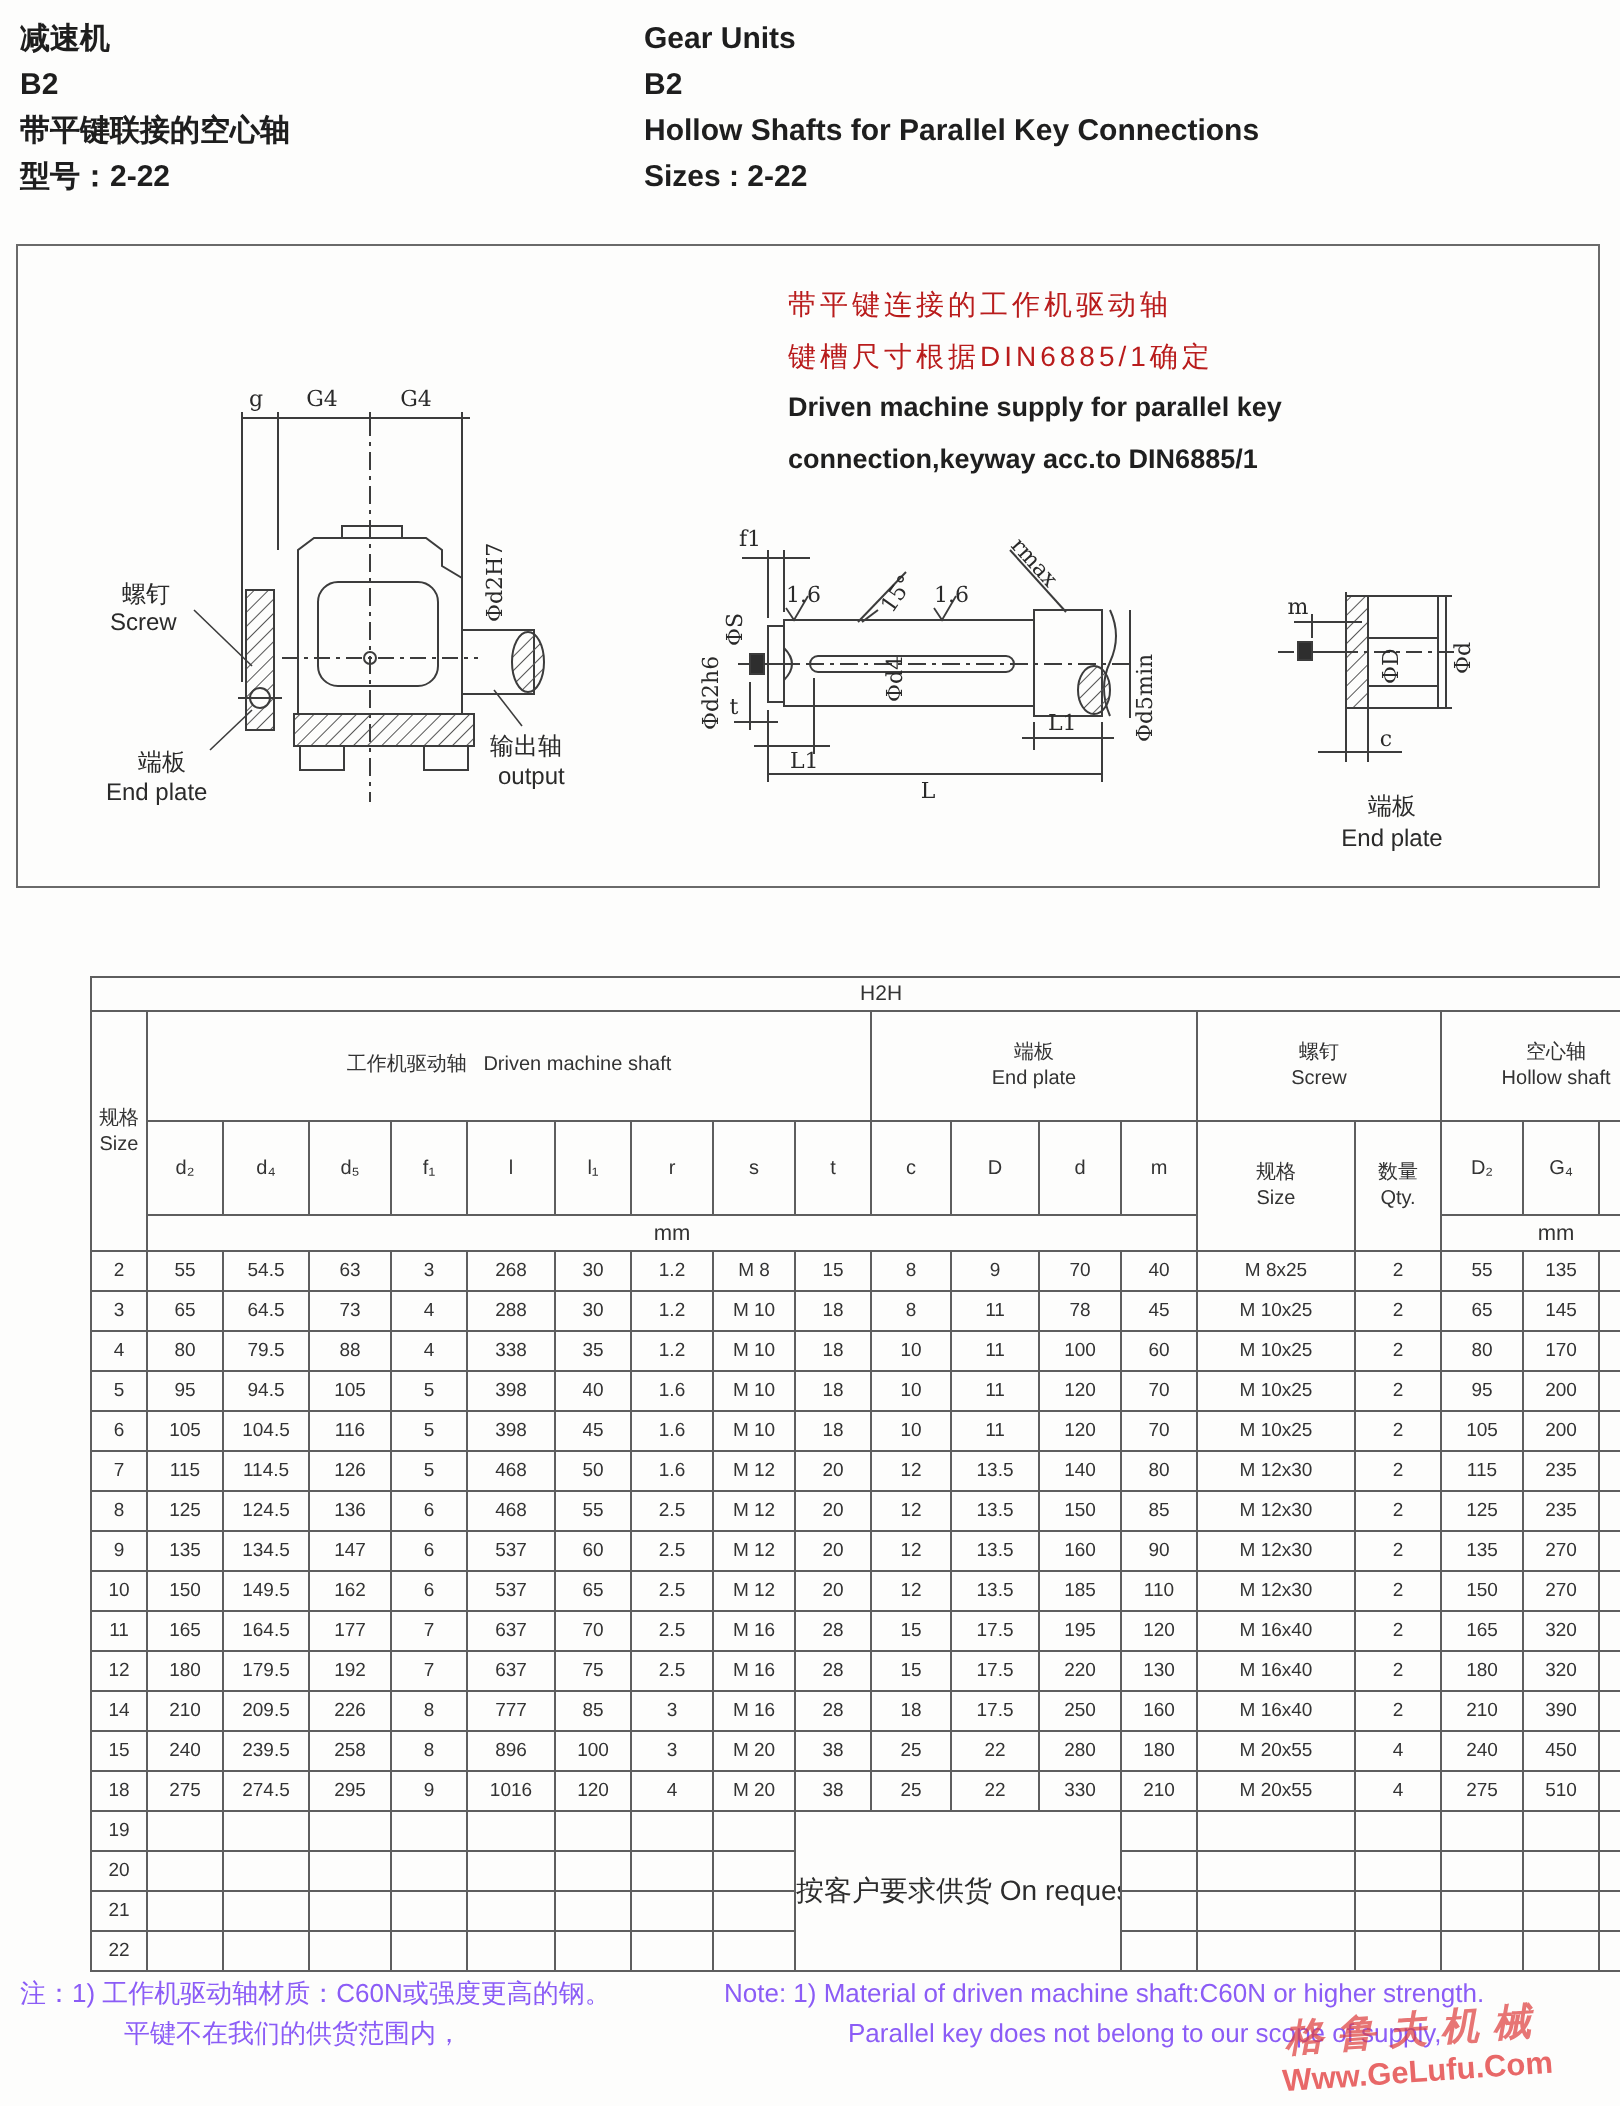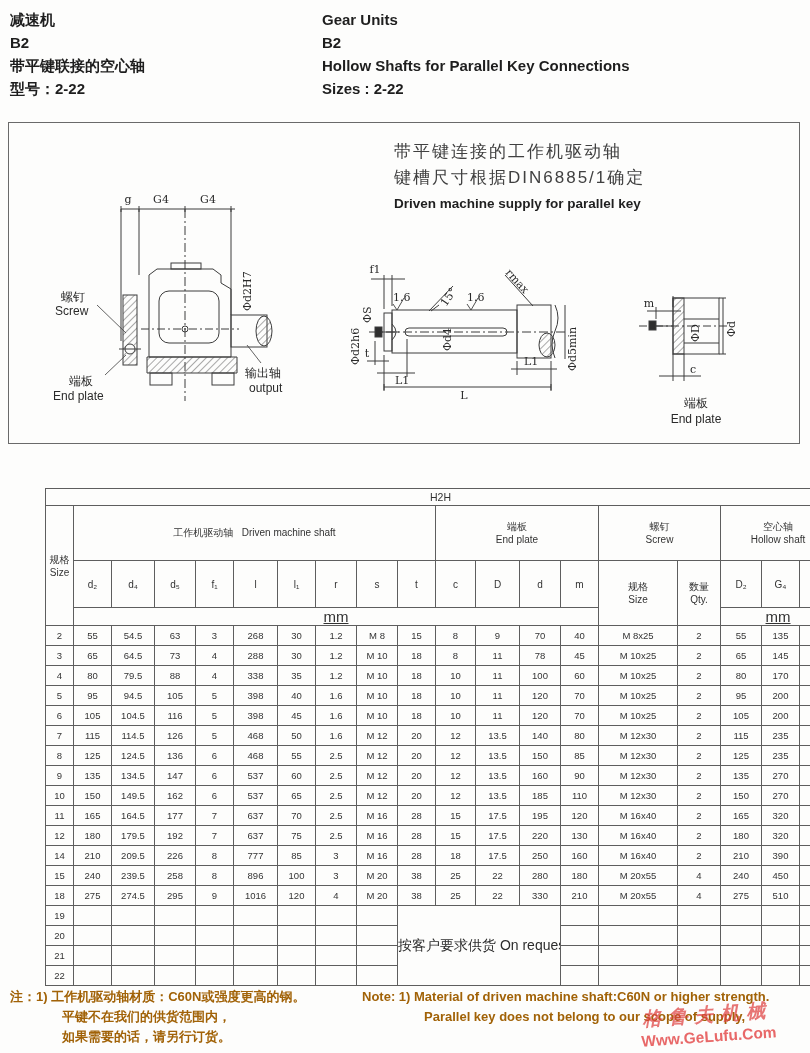--- a/index.html
+++ b/index.html
@@ -8,41 +8,41 @@
 
   
   .hdr{position:absolute;top:8px;left:10px;right:6px;display:flex;justify-content:space-between;}
   .hdr .col{font-size:15px;font-weight:bold;line-height:23px;white-space:pre-line;color:#1e1e1e;}
   .hdr .col.cn{width:312px;}
   .hdr .col.en{flex:1;}
 
   
   .panel{position:absolute;left:8px;top:122px;width:790px;height:320px;border:1px solid #6a6a6a;background:#fdfdfc;}
   .anno{position:absolute;left:385px;top:16px;line-height:26px;}
-  .anno .cn{font-size:17px;color:#404040;letter-spacing:2px;}
+  .anno .cn{font-size:14px;color:#b91c1c;letter-spacing:2px;}
   .anno .en{font-size:13.5px;font-weight:bold;color:#1f1f1f;}
   svg text{font-family:"DejaVu Serif","Liberation Serif",serif;font-size:11px;fill:#2a2a2a;}
   svg text.cjk{font-family:"Liberation Sans","DejaVu Sans",sans-serif;font-size:12px;}
   svg text.lat{font-family:"Liberation Sans","DejaVu Sans",sans-serif;font-size:12px;}
 
   
   table.spec{position:absolute;left:10px;top:488px;width:790px;border-collapse:collapse;table-layout:fixed;
              font-size:9.5px;color:#333;margin-left:35px;}
   table.spec th,table.spec td{border:1px solid #5e5e5e;text-align:center;vertical-align:middle;
              padding:0;font-weight:normal;overflow:hidden;white-space:nowrap;}
   table.spec .ttl{height:16px;font-size:10.5px;}
   table.spec .grp{height:54px;font-size:10px;line-height:14px;}
   table.spec .sym{height:46px;font-size:10px;}
-  table.spec .unit{height:17px;font-size:15px;text-decoration:underline;}
+  table.spec .unit{height:17px;font-size:11px;}
   table.spec tbody td{height:19px;}
   td.on-request{font-size:14px;color:#2d2d2d;}
   .two-line{display:block;line-height:13px;}
 
   
-  .note{position:absolute;top:987px;font-size:13px;line-height:20px;color:#a16207;font-weight:bold;}
+  .note{position:absolute;top:987px;font-size:13px;line-height:20px;color:#8b5cf6;}
   .note.cn{left:10px;width:350px;}
   .note.en{left:362px;width:446px;}
   .note .l2{display:block;}
   .note.cn .l2{padding-left:52px;}
   .note.en .l2{padding-left:62px;}
 
   
   .wm{position:absolute;right:2px;top:1002px;width:200px;text-align:center;transform:rotate(-4deg);
       pointer-events:none;}
   .wm .cn{font-size:19px;font-weight:bold;letter-spacing:7px;color:rgba(222,64,64,0.72);font-style:italic;}
@@ -62,20 +62,21 @@
 B2
 Hollow Shafts for Parallel Key Connections
 Sizes : 2-22</div>
   </div>
 
   <div class="panel">
     <div class="anno">
       <div class="cn">带平键连接的工作机驱动轴</div>
       <div class="cn">键槽尺寸根据DIN6885/1确定</div>
       <div class="en">Driven machine supply for parallel key</div>
+      <div class="en">connection,keyway acc.to DIN6885/1</div>
     </div>
 
     <svg width="790" height="318" viewBox="0 0 790 318">
       <defs>
         <pattern id="hatch" width="5" height="5" patternTransform="rotate(45)" patternUnits="userSpaceOnUse">
           <line x1="0" y1="0" x2="0" y2="5" stroke="#555" stroke-width="1"></line>
         </pattern>
       </defs>
 
       <g stroke="#3c3c3c" stroke-width="1" fill="none">
@@ -656,21 +657,20 @@
           <td></td>
           <td></td>
           <td></td>
         </tr>
       </tbody>
   </table>
 
   <div class="note cn">
     <span>注：1)  工作机驱动轴材质：C60N或强度更高的钢。</span>
     <span class="l2">平键不在我们的供货范围内，</span>
-    <span class="l2">如果需要的话，请另行订货。</span>
   </div>
   <div class="note en">
     <span>Note: 1)  Material of driven machine shaft:C60N or higher strength.</span>
     <span class="l2">Parallel key does not belong to our scope of supply,</span>
   </div>
 
   <div class="wm">
     <div class="cn">格鲁夫机械</div>
     <div class="url">Www.GeLufu.Com</div>
   </div>

